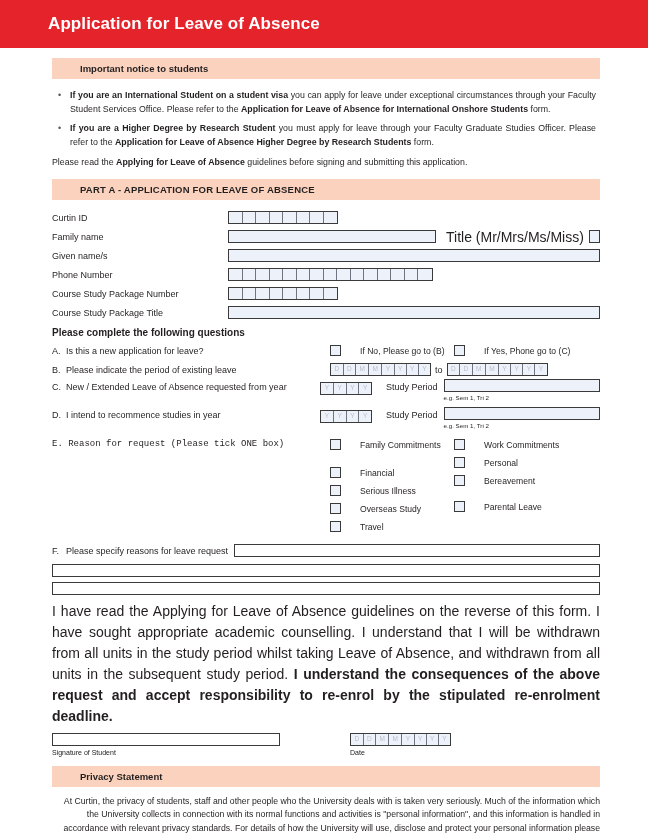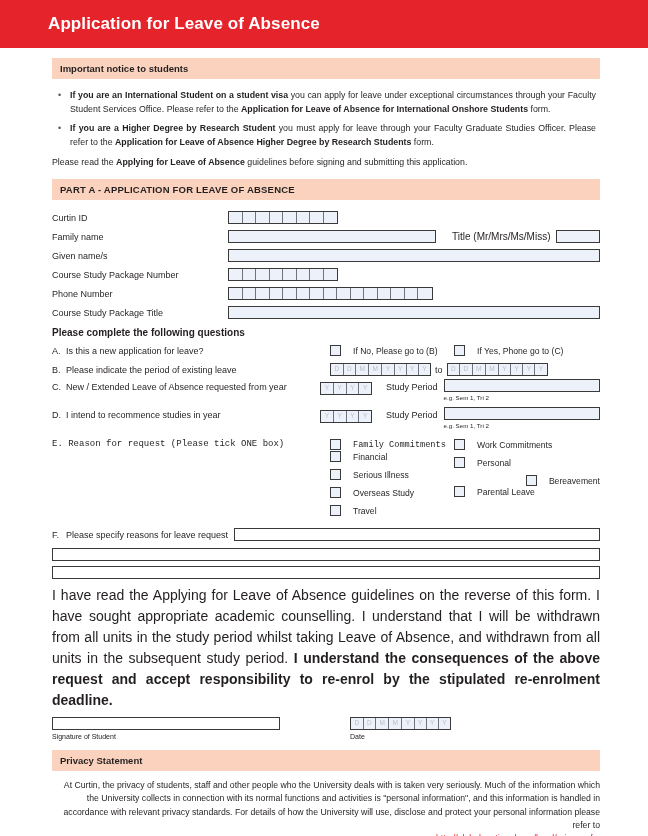--- a/index.html
+++ b/index.html
@@ -39,21 +39,21 @@
     font-size: 17px;
     font-weight: bold;
     letter-spacing: 0.1px;
   }
   
   .banner {
     background: #FAD2BD;
     height: 21px;
     display: flex;
     align-items: center;
-    padding-left: 8px;
+    padding-left: 28px;
     box-sizing: border-box;
     margin: 0 24px 0 28px;
     font-size: 9.5px;
     font-weight: bold;
     color: #231f20;
   }
   .banner.caps { letter-spacing: 0.2px; text-align: right; }
   
   .notice {
     margin: 10px 28px 0 28px;
@@ -154,21 +154,21 @@
     width: 11px;
     height: 11px;
     border: 1px solid #3a3a3a;
     background: #EDF1FA;
     box-sizing: border-box;
     flex: 0 0 11px;
   }
   .chk-item {
     display: flex;
     align-items: center;
-    gap: 12px;
+    gap: 19px;
     font-size: 8.6px;
   }
   .hint {
     font-size: 6.2px;
     color: #231f20;
   }
   
   .declaration {
     margin: 6px 24px 0 28px;
     font-size: 14px;
@@ -248,53 +248,53 @@
           <div class="cell"></div>
           <div class="cell"></div>
           <div class="cell"></div>
           <div class="cell"></div>
         </div>
     </div>
 
     <div class="row">
       <div class="lbl">Family name</div>
       <div class="boxline" style="width:208px"></div>
-      <div style="flex:0 0 auto; padding:0 5px 0 16px; font-size:10px;">Title (Mr/Mrs/Ms/Miss)</div>
+      <div style="flex:0 0 auto; padding:0 5px 0 10px; font-size:14px;">Title (Mr/Mrs/Ms/Miss)</div>
       <div class="boxline" style="flex:1 1 auto"></div>
     </div>
 
     <div class="row">
       <div class="lbl">Given name/s</div>
       <div class="boxline" style="flex:1 1 auto"></div>
     </div>
 
     <div class="row">
+      <div class="lbl">Phone Number</div>
+      <div class="comb w-cell" id="comb-phone">
+          <div class="cell"></div>
+          <div class="cell"></div>
+          <div class="cell"></div>
+          <div class="cell"></div>
+          <div class="cell"></div>
+          <div class="cell"></div>
+          <div class="cell"></div>
+          <div class="cell"></div>
+          <div class="cell"></div>
+          <div class="cell"></div>
+          <div class="cell"></div>
+          <div class="cell"></div>
+          <div class="cell"></div>
+          <div class="cell"></div>
+          <div class="cell"></div>
+        </div>
+    </div>
+
+    <div class="row">
       <div class="lbl">Course Study Package Number</div>
       <div class="comb w-cell" id="comb-package">
-          <div class="cell"></div>
-          <div class="cell"></div>
-          <div class="cell"></div>
-          <div class="cell"></div>
-          <div class="cell"></div>
-          <div class="cell"></div>
-          <div class="cell"></div>
-          <div class="cell"></div>
-        </div>
-    </div>
-
-    <div class="row">
-      <div class="lbl">Phone Number</div>
-      <div class="comb w-cell" id="comb-phone">
-          <div class="cell"></div>
-          <div class="cell"></div>
-          <div class="cell"></div>
-          <div class="cell"></div>
-          <div class="cell"></div>
-          <div class="cell"></div>
-          <div class="cell"></div>
           <div class="cell"></div>
           <div class="cell"></div>
           <div class="cell"></div>
           <div class="cell"></div>
           <div class="cell"></div>
           <div class="cell"></div>
           <div class="cell"></div>
           <div class="cell"></div>
         </div>
     </div>
@@ -392,21 +392,21 @@
     </div>
 
     <div class="spacer10"></div>
 
     <div style="display:flex; align-items:flex-start;">
       <div class="qlbl" style="width:278px; flex:0 0 278px;font-family:Liberation Mono, monospace;">
         <span class="mark">E.</span>
         <span>Reason for request (Please tick ONE box)</span>
       </div>
       <div style="width:124px; flex:0 0 124px;" id="reasons-left">
-          <div class="chk-item" style="margin-bottom: 1px; font-family: Liberation Mono, monospace;">
+          <div class="chk-item" style="margin-bottom: 17px;">
             <span class="chk"></span>
             <span>Family Commitments</span>
           </div>
           <div class="chk-item" style="margin-bottom: 7px;">
             <span class="chk"></span>
             <span>Financial</span>
           </div>
           <div class="chk-item" style="margin-bottom: 7px;">
             <span class="chk"></span>
             <span>Serious Illness</span>
@@ -422,21 +422,21 @@
         </div>
       <div style="flex:1 1 auto;" id="reasons-right">
           <div class="chk-item" style="margin-bottom: 7px;">
             <span class="chk"></span>
             <span>Work Commitments</span>
           </div>
           <div class="chk-item" style="margin-bottom: 7px;">
             <span class="chk"></span>
             <span>Personal</span>
           </div>
-          <div class="chk-item" style="margin-bottom: 0; justify-content: flex-end;">
+          <div class="chk-item" style="margin-bottom: 15px;">
             <span class="chk"></span>
             <span>Bereavement</span>
           </div>
           <div class="chk-item" style="margin-bottom: 7px;">
             <span class="chk"></span>
             <span>Parental Leave</span>
           </div>
         </div>
     </div>
 

